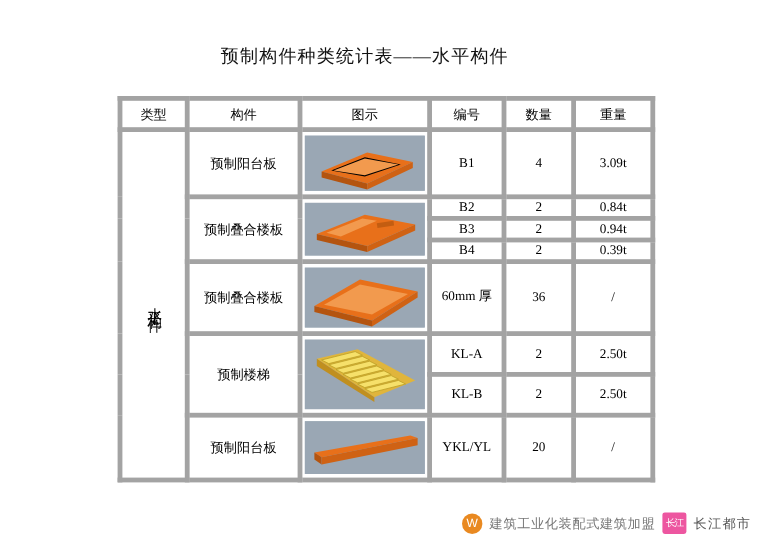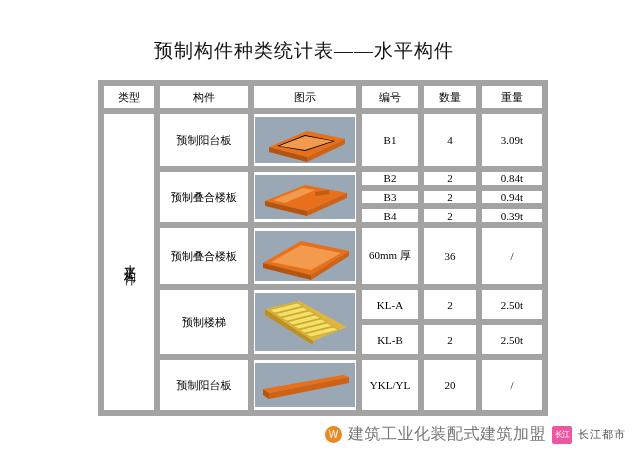--- a/index.html
+++ b/index.html
@@ -20,35 +20,35 @@
     width: 640px;
     height: 453px;
     background: #ffffff;
   }
   .title {
     position: absolute;
     top: 38px;
     left: 0;
     width: 608px;
     text-align: center;
-    font-size: 19px;
+    font-size: 15px;
     color: #111111;
     letter-spacing: 1px;
     font-family: "Liberation Serif", serif;
   }
   table.main {
     position: absolute;
     left: 98px;
     top: 80px;
     width: 444px;
     border-collapse: collapse;
     table-layout: fixed;
   }
   table.main td {
-    border: 6px solid #a3a3a3;
+    border: 4px solid #a3a3a3;
     text-align: center;
     vertical-align: middle;
     font-size: 11px;
     color: #000000;
     font-family: "Liberation Serif", serif;
     padding: 0;
   }
   .hdr td {
     height: 22px;
     font-size: 11.5px;
@@ -111,21 +111,21 @@
     height: 17px;
     border-radius: 50%;
     background: #e8800f;
     color: #ffffff;
     font-size: 10px;
     line-height: 17px;
     text-align: center;
     font-family: "Liberation Sans", sans-serif;
   }
   .wm-text {
-    font-size: 16px;
+    font-size: 11px;
     color: #6b6b6b;
     letter-spacing: 0.5px;
   }
   .wm-logo {
     width: 20px;
     height: 18px;
     background: #ec4899;
     color: #ffffff;
     font-size: 8px;
     line-height: 18px;

